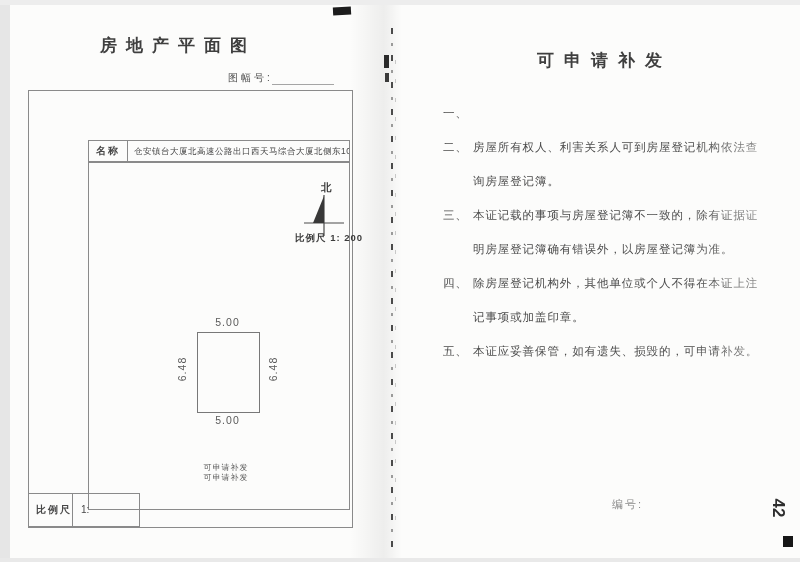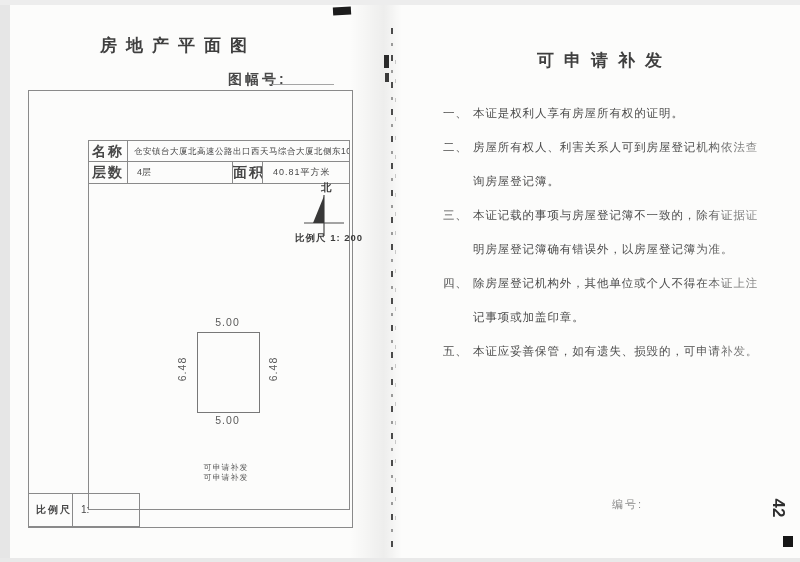--- a/index.html
+++ b/index.html
@@ -3,31 +3,31 @@
 <meta charset="utf-8">
 <style>
   html,body{margin:0;padding:0;}
   body{font-family:"Liberation Sans","DejaVu Sans",sans-serif;background:#e8e8e8;}
   #canvas{position:relative;width:800px;height:562px;background:#ececec;overflow:hidden;}
   .abs{position:absolute;}
   .paper{left:10px;top:5px;width:790px;height:553px;background:var(--paper,#fcfcfb);}
 
   
   .lp-title{left:100px;top:34px;font-size:17px;font-weight:bold;letter-spacing:9px;color:var(--ink,#3f3f3f);white-space:nowrap;}
-  .sheet-label{left:228px;top:71px;font-size:14px;font-weight:bold;letter-spacing:3px;color:#4a4a4a;}
+  .sheet-label{left:228px;top:71px;font-size:10px;font-weight:normal;letter-spacing:3px;color:#4a4a4a;}
   .sheet-line{left:272px;top:84px;width:62px;border-bottom:1px solid #a5a5a5;height:0;}
   .outer-frame{left:28px;top:90px;width:323px;height:436px;border:1px solid var(--line,#8a8a8a);}
   .inner-frame{left:88px;top:140px;width:260px;height:368px;border:1px solid var(--line,#8a8a8a);}
 
   .info-table{left:88px;top:140px;width:260px;border:1px solid var(--line,#8a8a8a);background:transparent;}
   .it-row{display:flex;}
   .it-row.r1{height:20px;border-bottom:1px solid var(--line,#8a8a8a);}
   .it-row.r2{height:21px;}
   .it-cell{box-sizing:border-box;overflow:hidden;white-space:nowrap;color:#474747;}
-  .it-label{font-size:14px;font-weight:bold;letter-spacing:2px;text-align:center;border-right:1px solid var(--line,#8a8a8a);}
+  .it-label{font-size:10px;font-weight:bold;letter-spacing:2px;text-align:center;border-right:1px solid var(--line,#8a8a8a);}
   .lab-w{width:39px;}
   .r1 .it-cell{line-height:20px;}
   .r2 .it-cell{line-height:21px;}
   .addr{flex:1;font-size:8.5px;letter-spacing:0.5px;padding-left:6px;}
   .floors{width:105px;font-size:9px;padding-left:9px;border-right:1px solid var(--line,#8a8a8a);}
   .area-lab{width:30px;}
   .area-val{flex:1;font-size:9px;letter-spacing:1px;padding-left:10px;}
 
   .north{left:300px;top:181px;width:48px;height:58px;}
   .north-label{position:absolute;left:21px;top:0;font-size:10.5px;font-weight:bold;color:#3a3a3a;}
@@ -79,26 +79,20 @@
   <div class="abs sheet-line"></div>
 
   <div class="abs outer-frame"></div>
   <div class="abs inner-frame"></div>
 
   <div class="abs info-table">
     <div class="it-row r1">
       <div class="it-cell it-label lab-w">名称</div>
       <div class="it-cell addr">仓安镇台大厦北高速公路出口西天马综合大厦北侧东10间</div>
     </div>
-    <div class="it-row r2">
-      <div class="it-cell it-label lab-w">层数</div>
-      <div class="it-cell floors">4层</div>
-      <div class="it-cell it-label area-lab">面积</div>
-      <div class="it-cell area-val">40.81平方米</div>
-    </div>
   </div>
 
   <div class="abs north">
     <div class="north-label">北</div>
     <svg width="48" height="46" viewBox="0 0 48 46">
       <line x1="24" y1="3" x2="24" y2="44" stroke="#4a4a4a" stroke-width="1.2"></line>
       <line x1="4" y1="31" x2="44" y2="31" stroke="#4a4a4a" stroke-width="1"></line>
       <polygon points="24,4 13,31 24,31" fill="#383838"></polygon>
     </svg>
   </div>
@@ -118,21 +112,20 @@
   <div class="abs scalebox">
     <div class="sb-label">比例尺</div>
     <div class="sb-value">1:</div>
   </div>
 
   <div class="abs rp-title">可申请补发</div>
 
   <div class="abs notes">
     <div class="note">
       <div class="note-num">一、</div>
-      <div class="note-text">本证是权利人享有房屋所有权的证明。</div>
     </div>
     <div class="note">
       <div class="note-num">二、</div>
       <div class="note-text">房屋所有权人、利害关系人可到房屋登记机构依法查询房屋登记簿。</div>
     </div>
     <div class="note">
       <div class="note-num">三、</div>
       <div class="note-text">本证记载的事项与房屋登记簿不一致的，除有证据证明房屋登记簿确有错误外，以房屋登记簿为准。</div>
     </div>
     <div class="note">

